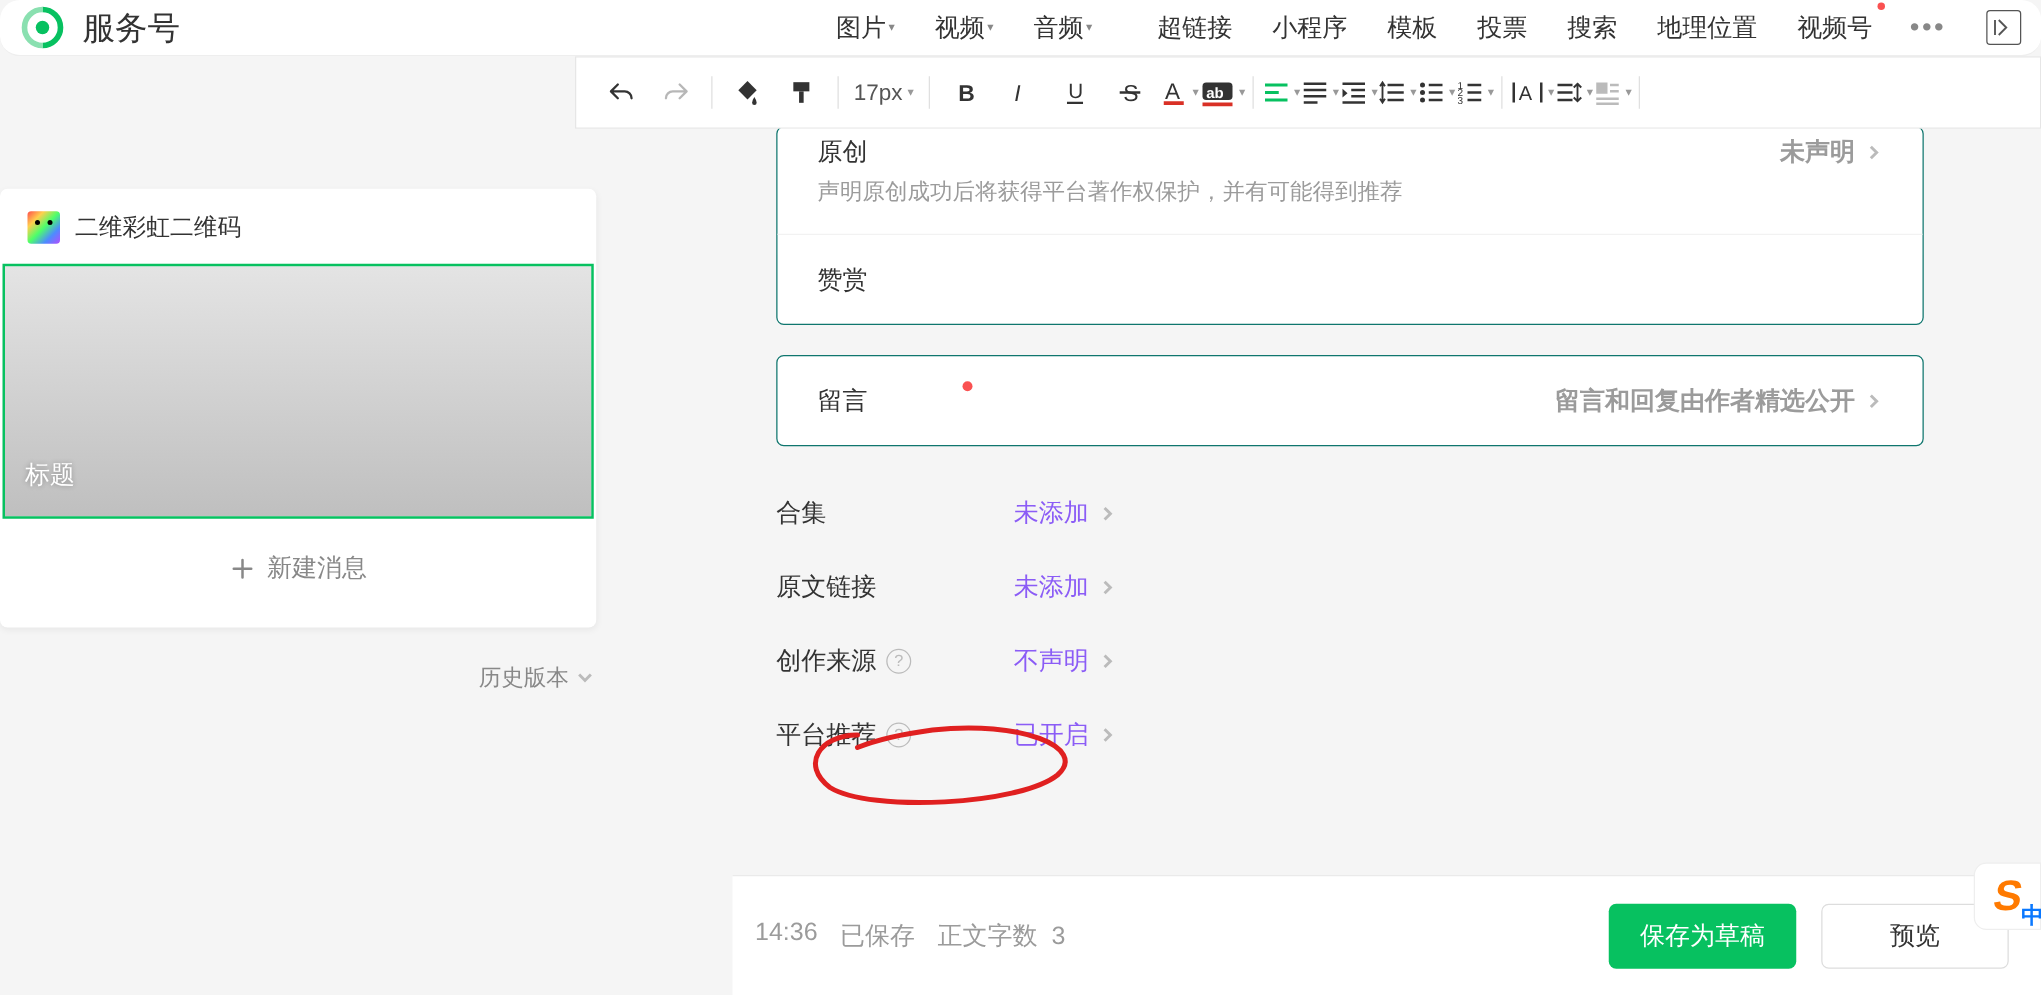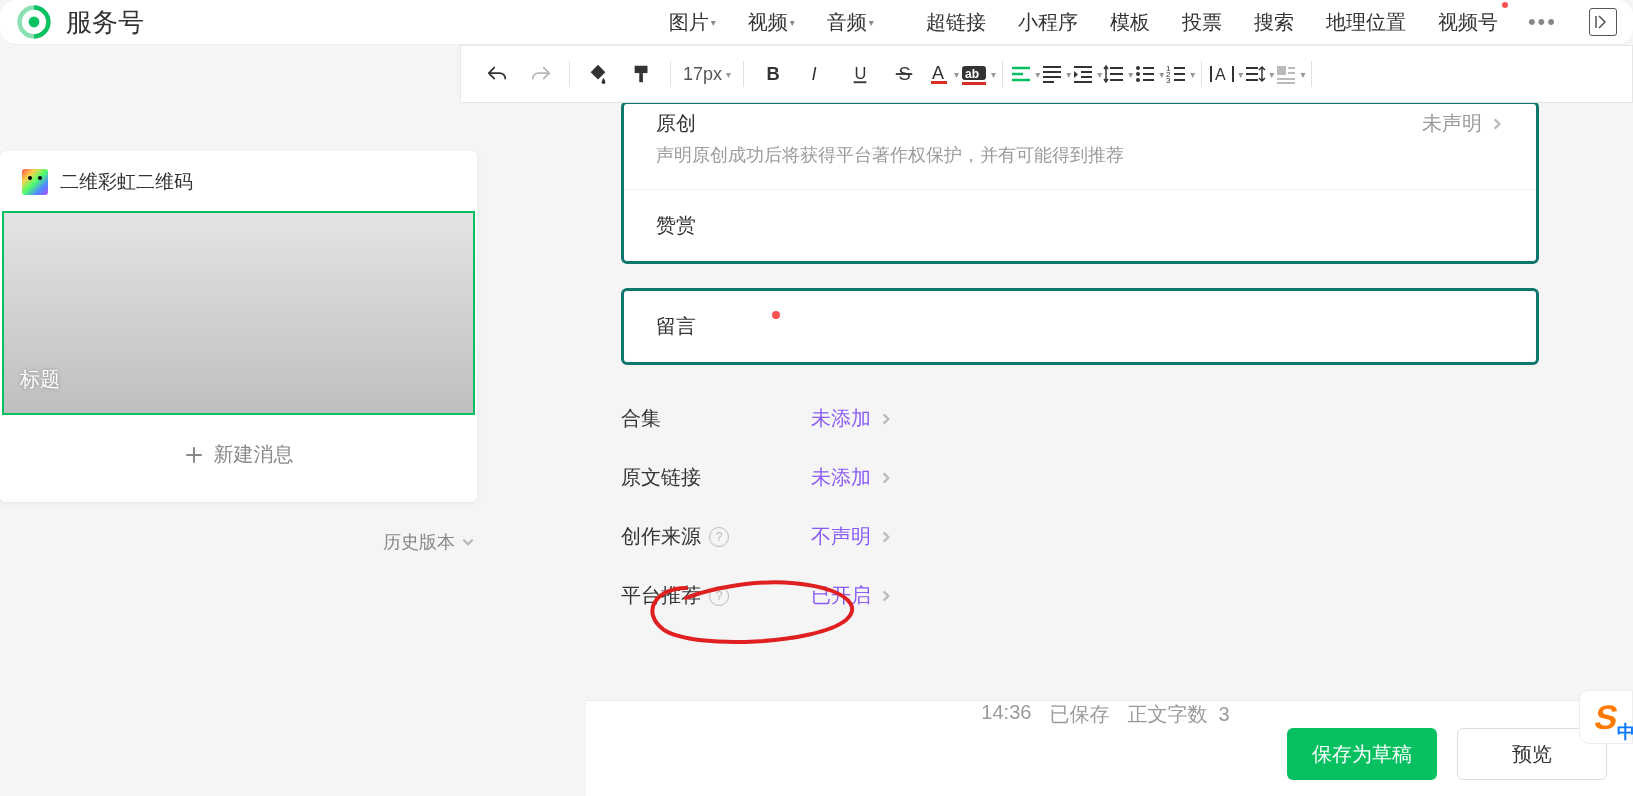--- a/index.html
+++ b/index.html
@@ -43,43 +43,43 @@
   .card-title { font-size: 19px; color:#333; }
   .article-preview { margin: 0 2px 2px; border: 2px solid #07c160; height: 204px; background: linear-gradient(#e4e4e4, #bfbfbf); position:relative; cursor:pointer; }
   .article-preview .ph { position:absolute; left:16px; bottom:20px; color:#fff; font-size:20px; text-shadow:0 0 4px rgba(0,0,0,.3); }
   .new-msg { display:flex; align-items:center; justify-content:center; gap:10px; padding:24px 0 34px; font-size:20px; color:#888; cursor:pointer; }
   .new-msg svg { width:20px; height:20px; }
   .history-link { align-self:flex-end; margin:28px 2px 0 0; font-size:18px; color:#888; display:flex; align-items:center; gap:6px; cursor:pointer; }
   .history-link svg{ width:14px; height:14px; }
 
   
   .right-col { flex:1; padding: 0 0 0 32px; overflow:hidden; }
-  .panel { background:#fff; border:3px solid #0f766e; border-radius:6px; margin: 0 94px 24px 112px; }
+  .panel { background:#fff; border:1px solid #0f766e; border-radius:6px; margin: 0 94px 24px 112px; }
   .row { display:flex; align-items:flex-start; padding: 22px 32px; }
   .row + .row { border-top:1px solid #f2f2f2; }
   .row-label { font-size:20px; color:#333; width:110px; flex-shrink:0; }
   .row-desc { font-size:18px; color:#9b9b9b; margin-top:6px; }
   .row-left { flex:1; }
-  .row-right { font-size:20px; color:#9b9b9b; display:flex; align-items:center; gap:8px; cursor:pointer; }
+  .row-right { font-size:20px; color:#9b9b9b; display:flex; align-items:center; gap:8px; cursor:pointer;font-weight:bold; }
   .row-right svg { width:14px; height:14px; }
   .panel.comment .row-label { position:relative; }
   .red-dot-inline { position:absolute; top:-2px; right:-14px; width:8px; height:8px; background:#fa5151; border-radius:50%; }
   
   .meta-list { margin: 24px 94px 0 112px; }
   .meta-row { display:flex; align-items:center; padding: 16px 0; font-size:20px; }
   .meta-label { width:190px; color:#333; display:flex; align-items:center; gap:8px; }
   .meta-label .q { width:20px; height:20px; border:1.5px solid #bbb; border-radius:50%; font-size:13px; color:#bbb; display:flex; align-items:center; justify-content:center; }
   .meta-value { color:#8b5cf6; display:flex; align-items:center; gap:8px; cursor:pointer; }
   .meta-value svg { width:14px; height:14px; }
   
   .red-circle { position:absolute; left:646px; top:580px; width:216px; height:64px; pointer-events:none; }
   .red-circle svg { width:100%; height:100%; overflow:visible; }
 
   
-  .footer { position:absolute; left:586px; right:0; bottom:0; height:96px; background:#fff; border-top:1px solid #eaeaea; display:flex; align-items:center; padding: 0 26px 0 18px; flex-direction: column; }
+  .footer { position:absolute; left:586px; right:0; bottom:0; height:96px; background:#fff; border-top:1px solid #eaeaea; display:flex; align-items:center; padding: 0 26px 0 18px; }
   .foot-info { font-size:20px; color:#9b9b9b; display:flex; gap:18px; }
   .foot-actions { margin-left:auto; display:flex; gap:20px;justify-content:space-between; }
   .btn { height:52px; min-width:150px; border-radius:6px; font-size:20px; display:flex; align-items:center; justify-content:center; cursor:pointer; }
   .btn-primary { background:#07c160; color:#fff; }
   .btn-outline { background:#fff; border:1px solid #ddd; color:#333; }
   
   .ime-badge { position:absolute; right:0; bottom:52px; width:54px; height:54px; background:#fff; border:1px solid #eee; border-radius:10px 0 0 10px; display:flex; align-items:center; justify-content:center; }
   .ime-badge-inner { font-family: Arial; font-weight:900; font-size:34px; color:#ff7a00; transform:skewX(-10deg); }
   .ime-cn { position:absolute; right:-2px; bottom:52px; font-size:18px; color:#0a78ff; font-weight:600; }
 
@@ -347,20 +347,26 @@
     </div>
 
     <div class="panel comment">
       <div class="row">
         <div class="row-left">
           <div class="row-label">
             <span>留言</span>
             <span class="red-dot-inline"></span>
           </div>
         </div>
+        <div class="row-right">
+          <span>留言和回复由作者精选公开</span>
+          <svg viewBox="0 0 12 12">
+              <path d="M4 2 L8 6 L4 10" class="chev"></path>
+            </svg>
+        </div>
       </div>
     </div>
 
     <div class="meta-list">
       <div class="meta-row">
         <div class="meta-label">
             <span>合集</span>
           </div>
         <div class="meta-value">
             <span>未添加</span>

